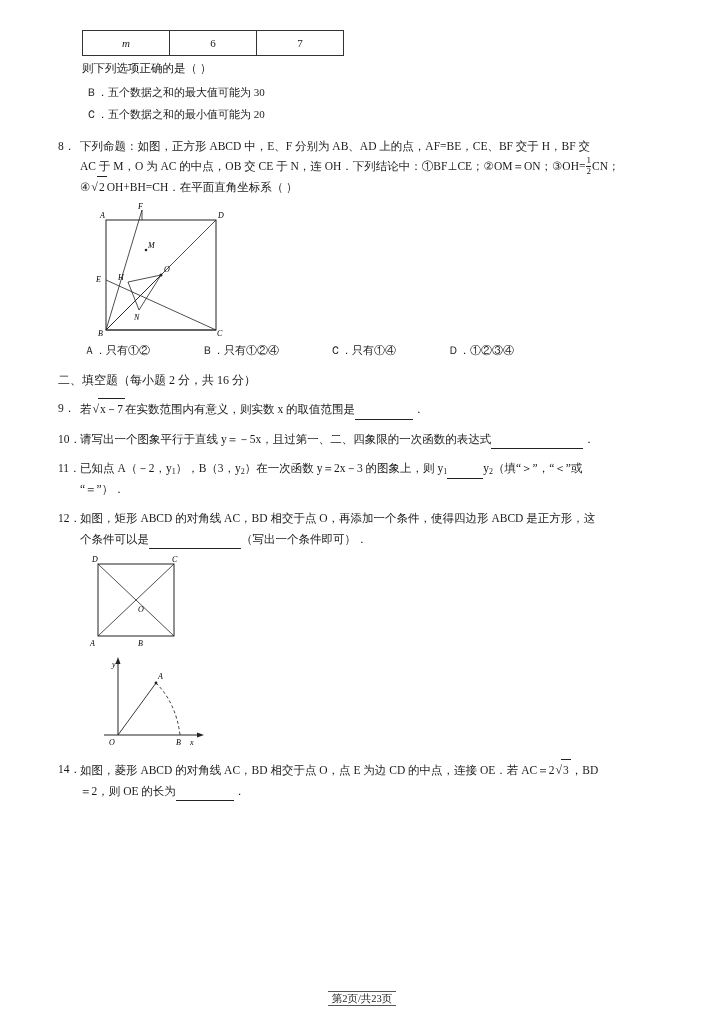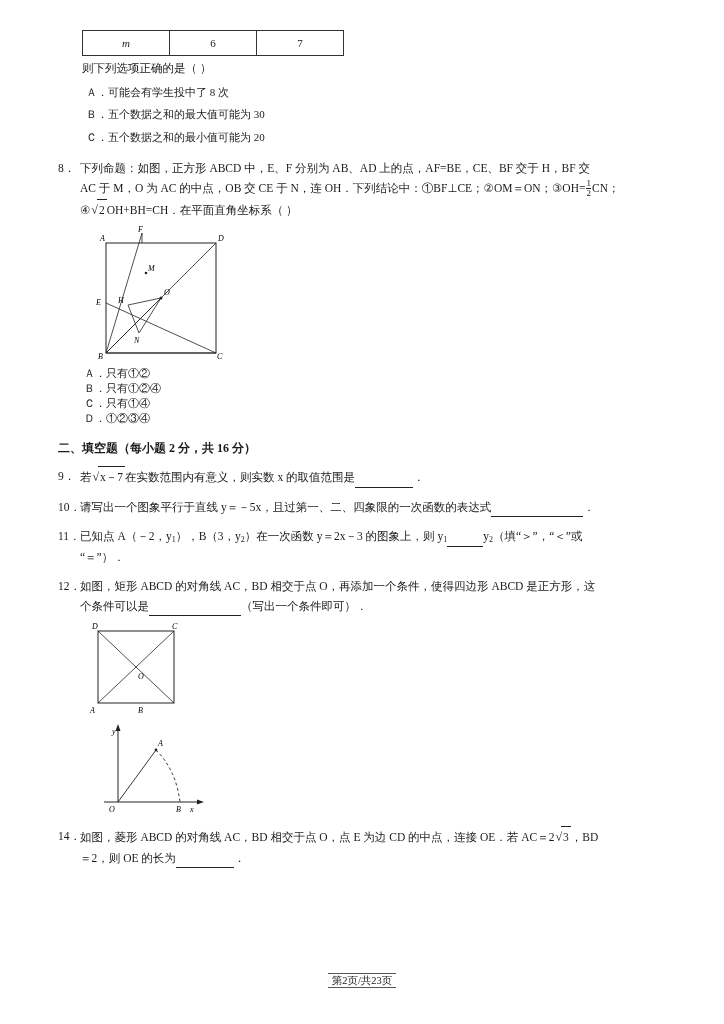--- a/index.html
+++ b/index.html
@@ -29,27 +29,26 @@
   }
   .opt{
     font-size:11px;
     margin:6px 0 0 28px;
     line-height:1.5;
   }
   .opt-row{
     display:flex;
     font-size:11px;
     margin-top:8px;
-    flex-direction:column;
   }
   .opt-row > span{ display:inline-block; }
   i{ font-style:italic; }
   .sec-title{
     font-size:12px;
-    font-weight:bold;
+    font-weight:normal;
     margin-top:14px;
     margin-bottom:2px;
     font-family:"Liberation Serif", serif;
   }
   .qitem{
     margin-top:9px;
     font-size:11.5px;
     line-height:1.75;
   }
   .qbody{ margin-left:22px; }
@@ -75,21 +74,21 @@
   table.datatable td{
     border:1px solid #333;
     width:84px;
     height:22px;
     text-align:center;
     font-size:11px;
   }
   .footer{
     position:absolute;
     left:0;
-    bottom:36px;
+    bottom:18px;
     width:724px;
     text-align:center;
     font-size:10.5px;
     color:#222;
   }
   .footer span{
     border-top:1px solid #555;
     border-bottom:1px solid #555;
     padding:1px 4px;
   }
@@ -129,21 +128,20 @@
           <tr>
         <td><i>m</i></td>
         <td>6</td>
         <td>7</td>
       </tr>
     </tbody>
       </table>
 
     <div class="q-line" style="margin-left:24px;margin-top:3px;">则下列选项正确的是（     ）</div>
 
-    <div class="opt">Ａ．可能会有学生投中了 8 次</div>
     <div class="opt">Ｂ．五个数据之和的最大值可能为 30</div>
     <div class="opt">Ｃ．五个数据之和的最小值可能为 20</div>
 
     <div class="qitem" style="margin-top:13px;">
       <div class="qbody">
         <span class="qnum">8．</span>
         <span>下列命题：如图，正方形 ABCD 中，E、F 分别为 AB、AD 上的点，AF=BE，CE、BF 交于 H，BF 交</span><br>
         <span>
           <span>AC 于 M，O 为 AC 的中点，OB 交 CE 于 N，连 OH．下列结论中：①BF⊥CE；②OM＝ON；③</span><span>OH=</span><span class="frac"><span class="numr">1</span><span class="den">2</span></span><span>CN；</span>
         </span><br>

